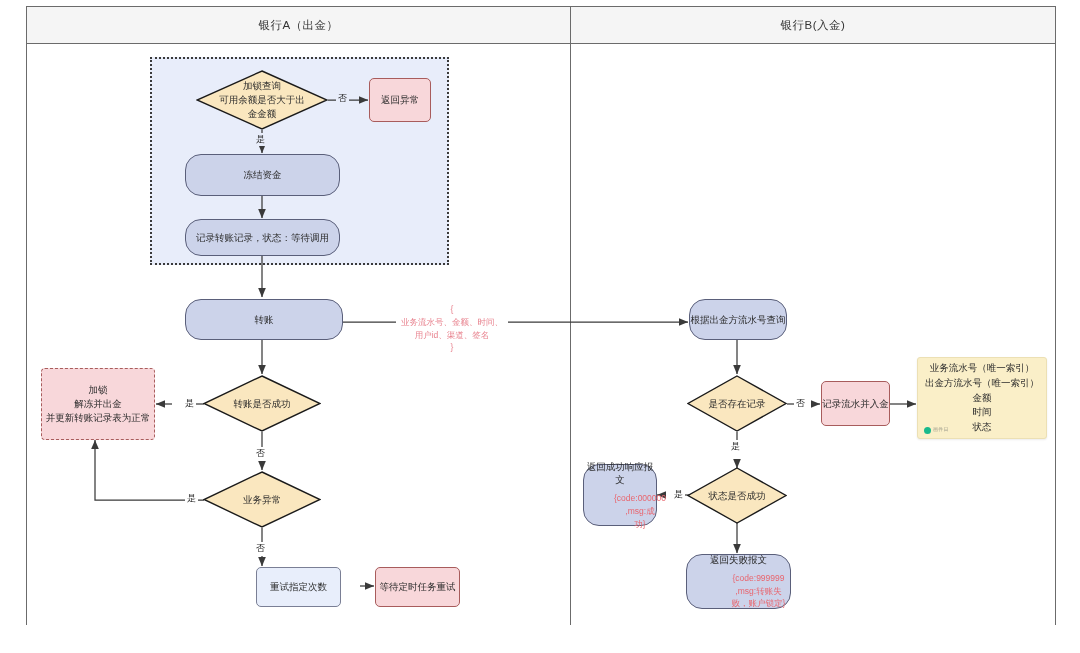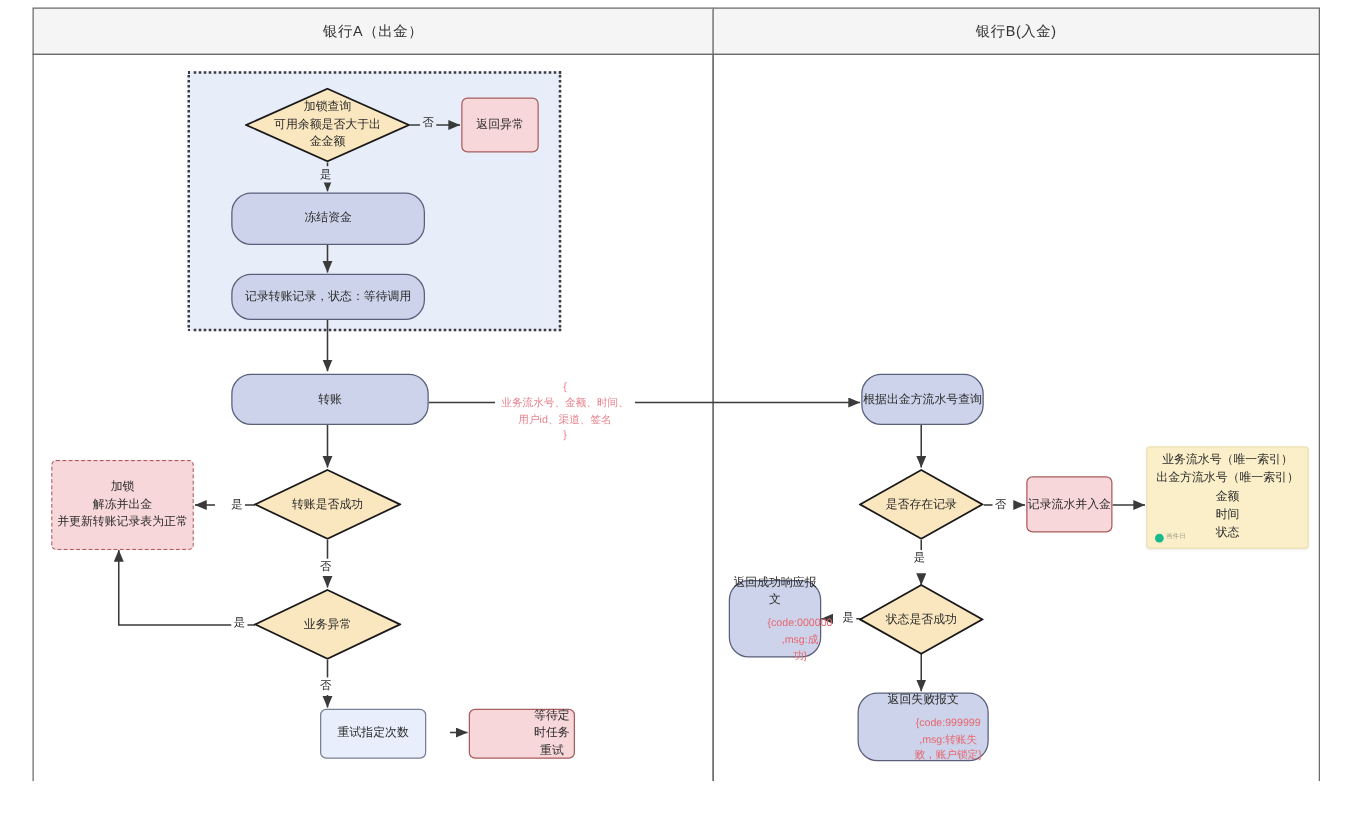--- a/index.html
+++ b/index.html
@@ -207,21 +207,21 @@
   </div>
 
   <div class="node rect-light" style="left:220px;top:567px;width:85px;height:40px;margin-left:36px;">
     <span>重试指定次数</span>
   </div>
 
   <div class="edge-label" style="left:330px;top:578px;margin-top:48px;">
     <span>失败</span>
   </div>
 
-  <div class="node rect-pink" style="left:375px;top:567px;width:85px;height:40px;padding-left:48px;">
+  <div class="node rect-pink" style="left:375px;top:567px;width:85px;height:40px;">
     <span>等待定时任务重试</span>
   </div>
 
   <div class="node rect" style="left:689px;top:299px;width:98px;height:41px;">
     <span>根据出金方流水号查询</span>
   </div>
 
   <div class="diamond" style="left:687px;top:375px;width:100px;height:57px;">
     <svg class="shape" viewBox="0 0 100 57" preserveAspectRatio="none">
       <polygon points="50,1 99,28.5 50,56 1,28.5" fill="#fae7bf" stroke="#1a1a1a" stroke-width="1.4"></polygon>

